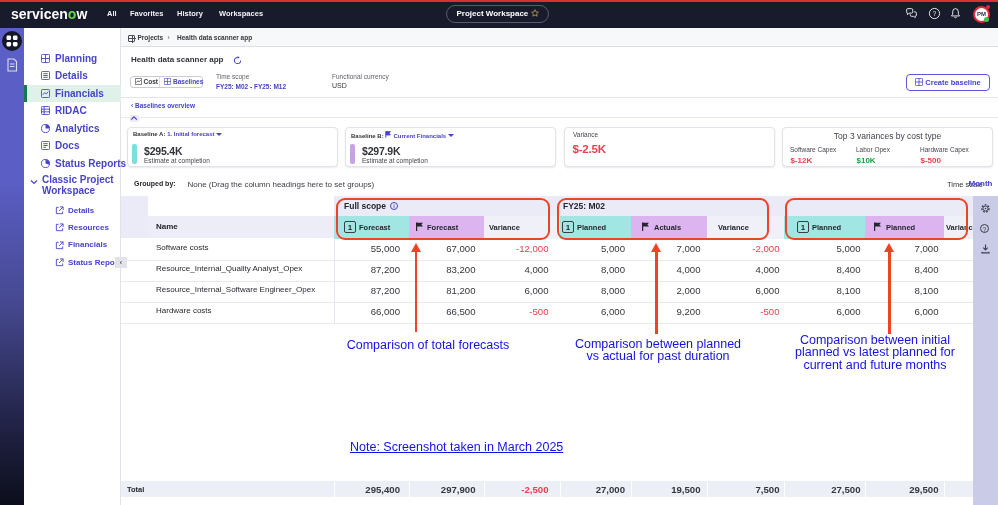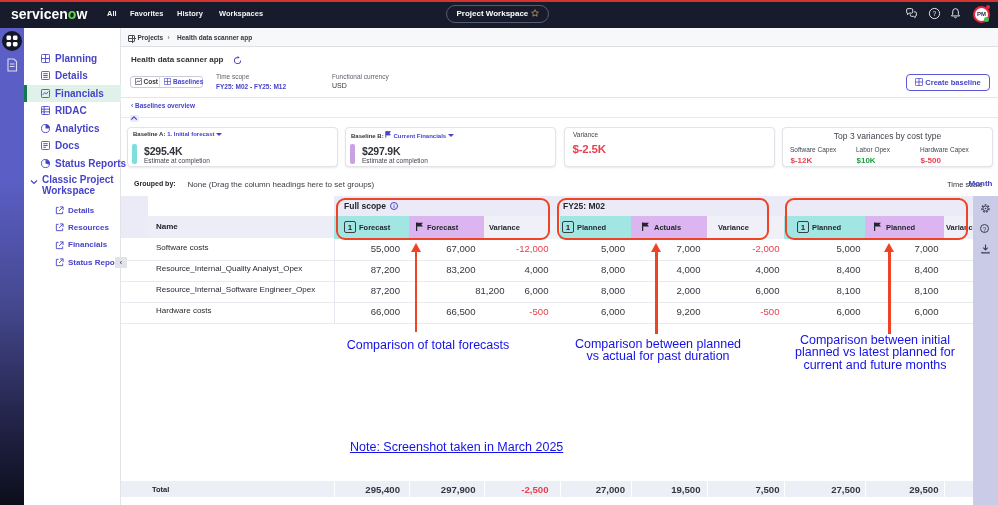--- a/index.html
+++ b/index.html
@@ -307,39 +307,39 @@
   <div class="abs num" style="left:340px; top:263.6px;">87,200</div>
   <div class="abs num" style="left:415.5px; top:263.6px;">83,200</div>
   <div class="abs num" style="left:488.5px; top:263.6px;">4,000</div>
   <div class="abs num" style="left:565px; top:263.6px;">8,000</div>
   <div class="abs num" style="left:640.5px; top:263.6px;">4,000</div>
   <div class="abs num" style="left:719.5px; top:263.6px;">4,000</div>
   <div class="abs num" style="left:800.5px; top:263.6px;">8,400</div>
   <div class="abs num" style="left:878.5px; top:263.6px;">8,400</div>
   <div class="abs rname" style="top:284.6px;">Resource_Internal_Software Engineer_Opex</div>
   <div class="abs num" style="left:340px; top:284.6px;">87,200</div>
-  <div class="abs num" style="left:415.5px; top:284.6px;margin-left:29px;">81,200</div>
+  <div class="abs num" style="left:415.5px; top:284.6px;">81,200</div>
   <div class="abs num" style="left:488.5px; top:284.6px;">6,000</div>
   <div class="abs num" style="left:565px; top:284.6px;">8,000</div>
   <div class="abs num" style="left:640.5px; top:284.6px;">2,000</div>
   <div class="abs num" style="left:719.5px; top:284.6px;">6,000</div>
   <div class="abs num" style="left:800.5px; top:284.6px;">8,100</div>
   <div class="abs num" style="left:878.5px; top:284.6px;">8,100</div>
   <div class="abs rname" style="top:305.6px;">Hardware costs</div>
   <div class="abs num" style="left:340px; top:305.6px;">66,000</div>
   <div class="abs num" style="left:415.5px; top:305.6px;">66,500</div>
   <div class="abs num neg" style="left:488.5px; top:305.6px;">-500</div>
   <div class="abs num" style="left:565px; top:305.6px;">6,000</div>
   <div class="abs num" style="left:640.5px; top:305.6px;">9,200</div>
   <div class="abs num neg" style="left:719.5px; top:305.6px;">-500</div>
   <div class="abs num" style="left:800.5px; top:305.6px;">6,000</div>
   <div class="abs num" style="left:878.5px; top:305.6px;">6,000</div>
 
   <div class="abs" style="left:121px; top:481px; width:877px; height:16px; background:#edeff7;"></div>
-  <div class="abs" style="left:127px; top:484.5px; font-size:7.5px; font-weight:700; color:#23262b;margin-left:25px;">Total</div>
+  <div class="abs" style="left:127px; top:484.5px; font-size:7.5px; font-weight:700; color:#23262b;">Total</div>
   <div class="abs num tot" style="left:340px; top:484px;">295,400</div>
   <div class="abs num tot" style="left:415.5px; top:484px;">297,900</div>
   <div class="abs num tot neg" style="left:488.5px; top:484px;">-2,500</div>
   <div class="abs num tot" style="left:565px; top:484px;">27,000</div>
   <div class="abs num tot" style="left:640.5px; top:484px;">19,500</div>
   <div class="abs num tot" style="left:719.5px; top:484px;">7,500</div>
   <div class="abs num tot" style="left:800.5px; top:484px;">27,500</div>
   <div class="abs num tot" style="left:878.5px; top:484px;">29,500</div>
   <div class="abs tsep" style="left:333.5px;"></div>
   <div class="abs tsep" style="left:409px;"></div>

